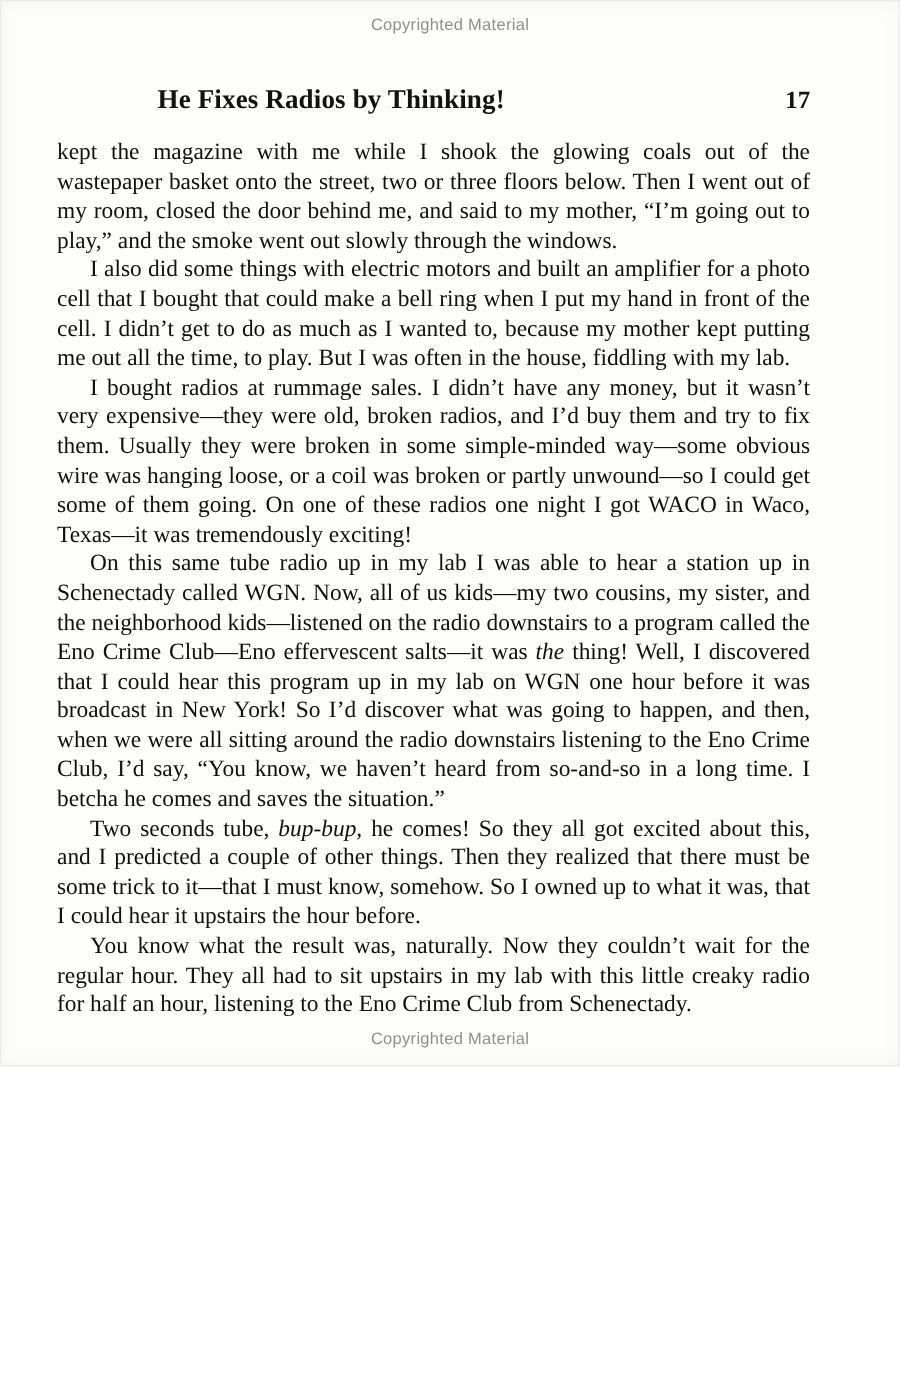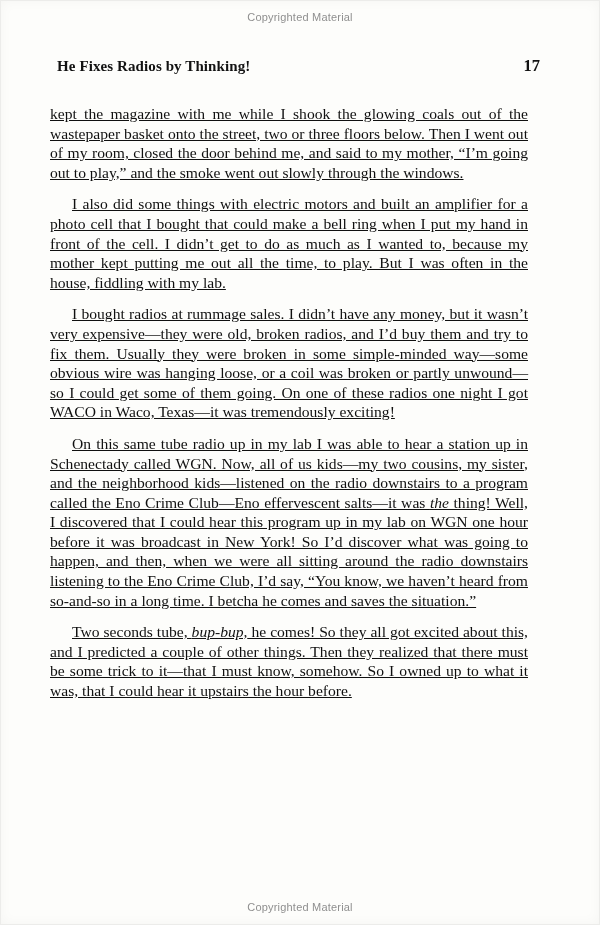--- a/index.html
+++ b/index.html
@@ -10,21 +10,21 @@
   body {
     width: 600px;
     height: 925px;
     position: relative;
     font-family: "Liberation Serif", "DejaVu Serif", serif;
     color: #121212;
     overflow: hidden;
   }
   .page {
     width: 600px;
-    height: 925px;
+    height: 711px;
     box-sizing: border-box;
     background: #fdfdfb;
     box-shadow: inset 0 0 0 1px #ececea, inset 0 0 14px rgba(0,0,0,0.04);
     position: relative;
   }
   .copyright {
     position: absolute;
     left: 0;
     right: 0;
     text-align: center;
@@ -39,40 +39,40 @@
     position: absolute;
     top: 56px;
     left: 57px;
     right: 60px;
     display: flex;
     justify-content: space-between;
     align-items: baseline;
     font-weight: 700;
   }
   .header .title {
-    font-size: 15px;
+    font-size: 18px;
     letter-spacing: 0.1px;
+    margin-left: 48px;
   }
   .header .page-number {
     font-size: 16.5px;
   }
   .text-block {
     position: absolute;
     top: 92px;
     left: 38px;
     right: 60px;
     text-align: justify;
     font-size: 15.6px;
     line-height: 19.6px;
     color: #101010;
   }
   .para {
-    margin: 12px;
+    margin: 0;
     hyphens: auto;
-    text-decoration: underline;
     -webkit-hyphens: auto;
   }
   .para.indent { text-indent: 22px; }
   .italic { font-style: italic; }
 </style>
 </head>
 <body>
 
 <div class="page">
 
@@ -83,17 +83,18 @@
     <span class="page-number">17</span>
   </div>
 
   <div class="text-block">
 
   <p class="para"><span>kept the magazine with me while I shook the glowing coals out of the wastepaper basket onto the street, two or three floors below. Then I went out of my room, closed the door behind me, and said to my mother, “I’m going out to play,” and the smoke went out slowly through the windows.</span></p>
       <p class="para indent"><span>I also did some things with electric motors and built an amplifier for a photo cell that I bought that could make a bell ring when I put my hand in front of the cell. I didn’t get to do as much as I wanted to, because my mother kept putting me out all the time, to play. But I was often in the house, fiddling with my lab.</span></p>
       <p class="para indent"><span>I bought radios at rummage sales. I didn’t have any money, but it wasn’t very expensive—they were old, broken radios, and I’d buy them and try to fix them. Usually they were broken in some simple-minded way—some obvious wire was hanging loose, or a coil was broken or partly unwound—so I could get some of them going. On one of these radios one night I got WACO in Waco, Texas—it was tremendously exciting!</span></p>
       <p class="para indent"><span>On this same tube radio up in my lab I was able to hear a station up in Schenectady called WGN. Now, all of us kids—my two cousins, my sister, and the neighborhood kids—listened on the radio downstairs to a program called the Eno Crime Club—Eno effervescent salts—it was </span><span class="italic">the</span><span> thing! Well, I discovered that I could hear this program up in my lab on WGN one hour before it was broadcast in New York! So I’d discover what was going to happen, and then, when we were all sitting around the radio downstairs listening to the Eno Crime Club, I’d say, “You know, we haven’t heard from so-and-so in a long time. I betcha he comes and saves the situation.”</span></p>
       <p class="para indent"><span>Two seconds tube, </span><span class="italic">bup-bup,</span><span> he comes! So they all got excited about this, and I predicted a couple of other things. Then they realized that there must be some trick to it—that I must know, somehow. So I owned up to what it was, that I could hear it upstairs the hour before.</span></p>
+      <p class="para indent"><span>You know what the result was, naturally. Now they couldn’t wait for the regular hour. They all had to sit upstairs in my lab with this little creaky radio for half an hour, listening to the Eno Crime Club from Schenectady.</span></p>
     </div>
 
   <div class="copyright bottom">Copyrighted Material</div>
 
 </div>
 
 </body></html>

